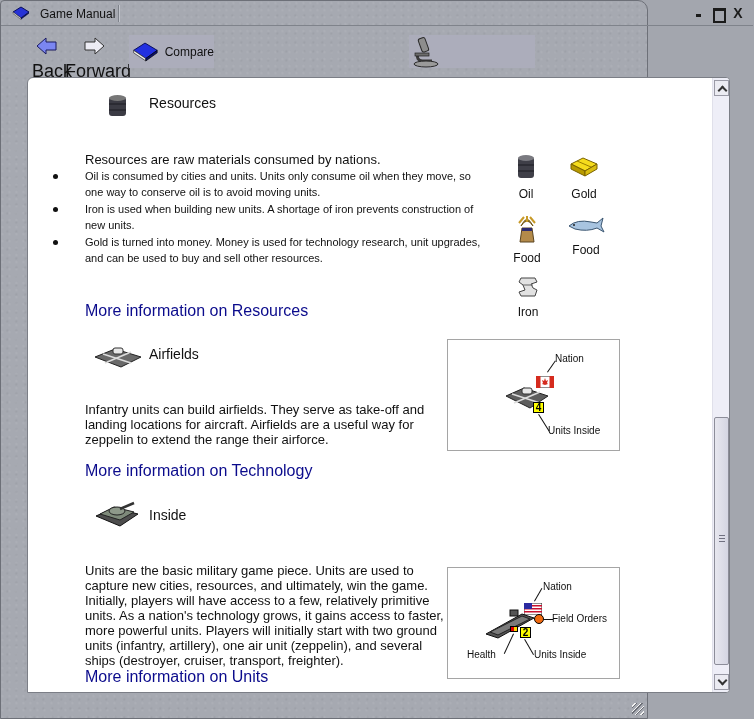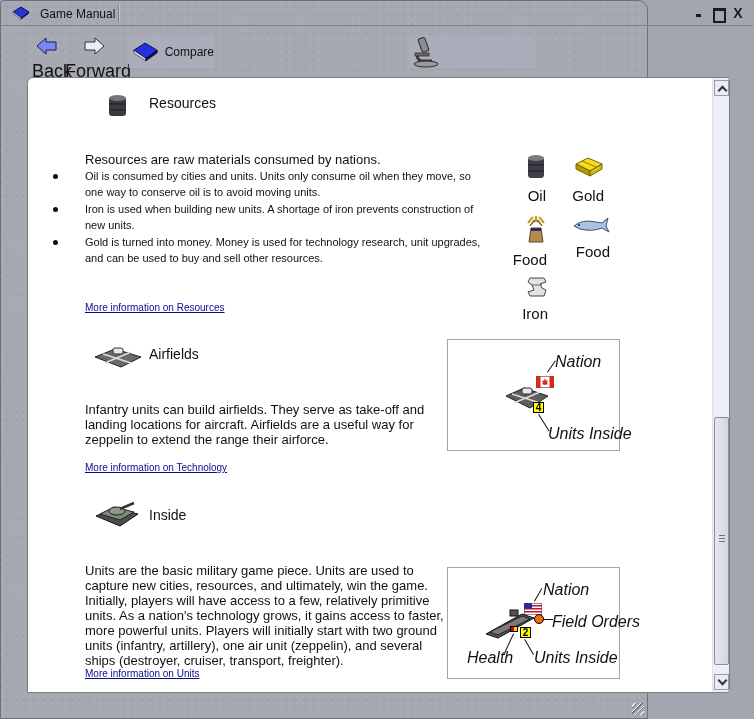--- a/index.html
+++ b/index.html
@@ -56,27 +56,27 @@
   .scroll-down::after { top: 2px; transform: rotate(225deg); }
   .scroll-thumb { position: absolute; left: 1px; top: 339px; width: 15px; height: 248px; background: linear-gradient(90deg, #e7e7ef, #d4d5e2); border: 1px solid #8c8d99; border-radius: 2px; cursor: pointer; }
   .scroll-grip { position: absolute; left: 4px; top: 117px; width: 6px; height: 7px; border-top: 1px solid #6f7080; border-bottom: 1px solid #6f7080; }
   .scroll-grip::after { content: ""; position: absolute; left: 0; top: 2px; width: 6px; height: 1px; background: #6f7080; }
 
   .sec-title { position: absolute; font-size: 14px; color: #111; }
   .para { position: absolute; font-size: 13px; line-height: 15px; color: #111; }
   .bullets { position: absolute; list-style: none; font-size: 11px; line-height: 16px; color: #111; }
   .bullets li { position: relative; padding-left: 17px; margin-bottom: 1px; }
   .bullets li::before { content: ""; position: absolute; left: -15px; top: 6px; width: 5px; height: 5px; border-radius: 50%; background: #111; }
-  .link { position: absolute; font-size: 10px; color: #0b0b8c; text-decoration: underline; cursor: pointer; }
-
-  .res-item { position: absolute; width: 40px; text-align: right; font-size: 15px; color: #111; }
+  .link { position: absolute; font-size: 16px; color: #0b0b8c; cursor: pointer; }
+
+  .res-item { position: absolute; width: 40px; text-align: center; font-size: 12px; color: #111; }
   .res-item .lbl { display: block; margin-top: 4px; }
 
   .diagram { position: absolute; border: 1px solid #a5a5a5; background: #fff; }
-  .dlabel { position: absolute; font-size: 16px; color: #111; white-space: nowrap; font-style: italic; }
+  .dlabel { position: absolute; font-size: 10px; color: #111; white-space: nowrap; }
   .dline { position: absolute; height: 1px; background: #111; transform-origin: 0 0; }
 
   .resize-grip { position: absolute; right: 3px; bottom: 3px; width: 12px; height: 12px;
     background: repeating-linear-gradient(135deg, transparent 0 2px, #f2f2f2 2px 3px, #6b6e76 3px 4px); }
 </style>
 </head>
 <body>
 
 <div class="window">
 

